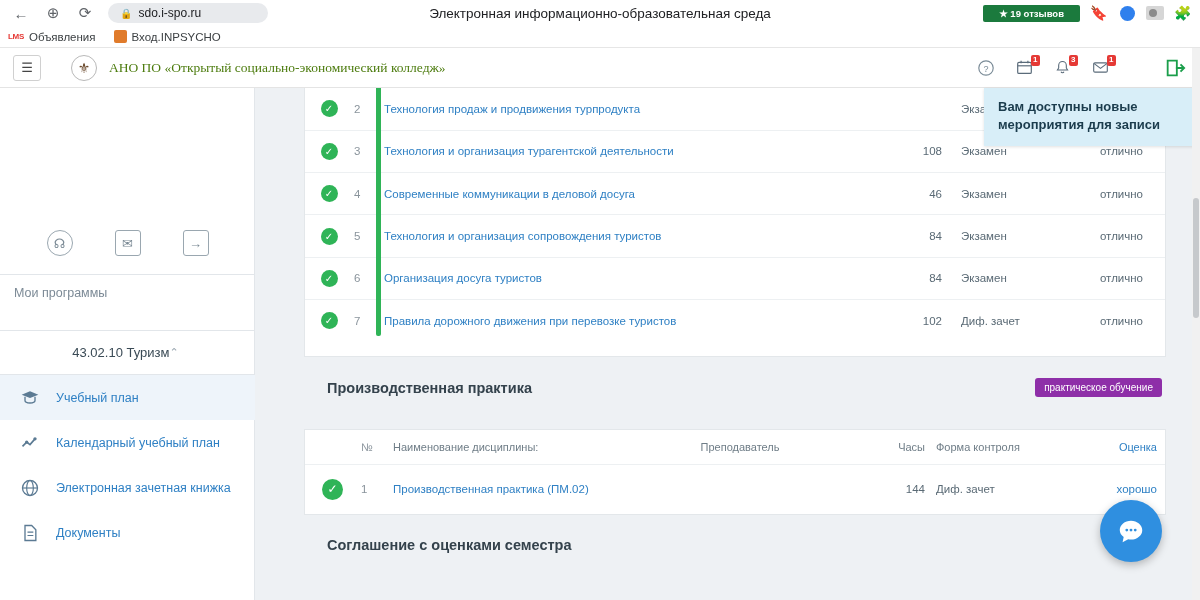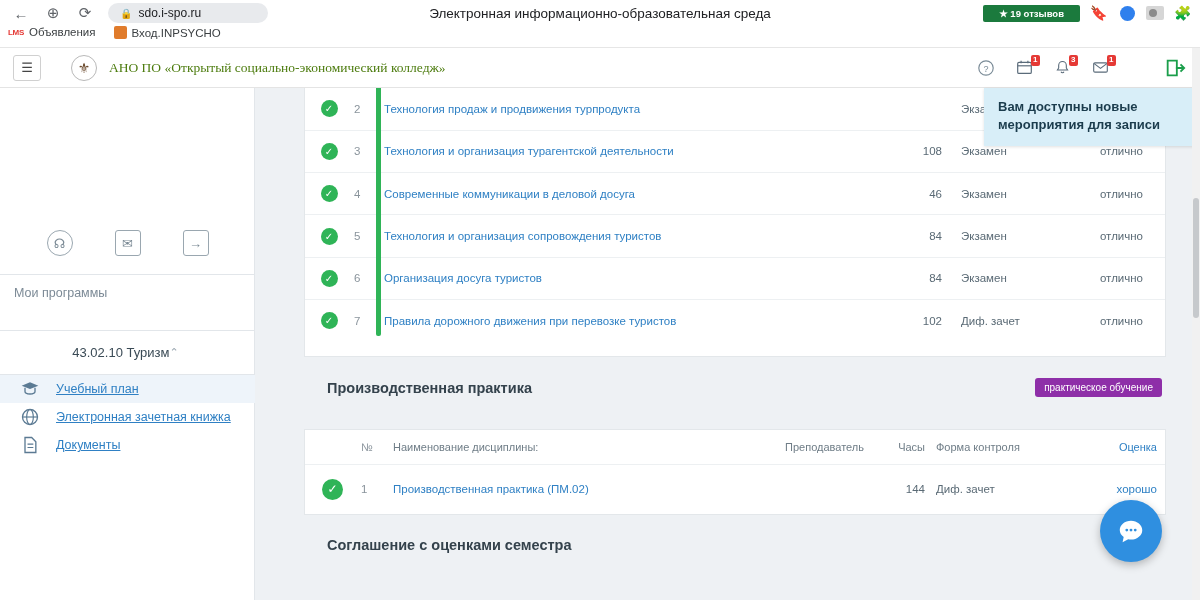--- a/index.html
+++ b/index.html
@@ -39,21 +39,21 @@
     border-radius:2px; padding:3px 16px; display:flex; align-items:center; gap:3px;margin-left:32px;
   }
   .ext-icon { width:18px; height:18px; display:flex; align-items:center; justify-content:center; font-size:14px; }
   .circle-blue { width:15px; height:15px; border-radius:50%; background:#2f80ed; }
   .cam-icon { width:18px; height:14px; background:#d6d6d6; border-radius:2px; position:relative; }
   .cam-icon:after{ content:""; position:absolute; left:3px; top:3px; width:8px; height:8px; border-radius:50%; background:#8a8a8a;}
 
   
   .bookmarks {
     position:absolute; top:26px; left:0; width:1200px; height:22px;
-    background:#fff; display:flex; align-items:flex-start; gap:18px; padding-left:8px;
+    background:#fff; display:flex; align-items:center; gap:18px; padding-left:8px;
     border-bottom:1px solid #e6e6e6;
   }
   .bm { display:flex; align-items:center; gap:5px; font-size:11.5px; color:#3c4043; }
   .bm-badge { font-size:8px; font-weight:bold; color:#e53935; letter-spacing:-0.3px;}
   .bm-ico { width:13px; height:13px; border-radius:2px; display:inline-block; }
 
   
   .app-header {
     position:absolute; top:48px; left:0; width:1200px; height:40px;
     background:#ffffff; border-bottom:1px solid #e4e4e4;
@@ -99,21 +99,21 @@
   .prog-row {
     position:absolute; top:243px; left:0; width:255px; height:43px;
     display:flex; align-items:center; justify-content:center; padding:0 16px 0 12px;
     font-size:13px; color:#3a4a55;
   }
   .chev { color:#9aa7b0; font-size:11px; }
   .side-divider3 { position:absolute; top:286px; left:0; width:255px; height:1px; background:#e2e6ea; }
   .menu { position:absolute; top:287px; left:0; width:255px; }
   .menu-item {
     display:flex; align-items:center; gap:14px;
-    height:28px; padding-left:18px; font-size:12.5px; color:#2f80c4;text-decoration:underline;
+    height:45px; padding-left:18px; font-size:12.5px; color:#2f80c4;
   }
   .menu-item.active { background:#eef4fa; }
   .mi-icon { width:24px; height:22px; display:flex; align-items:center; justify-content:center; color:#5b7a93; font-size:16px; }
 
   
   .main { position:absolute; top:88px; left:255px; width:945px; height:512px; background:#eef1f4; overflow:hidden; }
   .card { position:absolute; background:#fff; border:1px solid #e3e7ea; }
 
   
   .card1 { left:49px; top:0; width:862px; height:269px; border-top:none; }
@@ -143,21 +143,21 @@
     font-size:10px; padding:4px 9px; border-radius:3px;
   }
 
   
   .card2 { left:49px; top:341px; width:862px; height:86px; }
   .t2 thead td { height:34px; font-size:11px; color:#6f7d87; border-bottom:1px solid #edf0f2; }
   .t2 tbody td { height:50px; color:#5a6a75; }
   .t2 .col-check { width:55px; text-align:center; }
   .t2 .col-num { width:32px; }
   .t2 .col-name a { color:#2f80c4; text-decoration:none; }
-  .t2 .col-teacher { text-align:right; width:250px; }
+  .t2 .col-teacher { text-align:center; width:250px; }
   .t2 .col-hours { width:70px; text-align:right; padding-right:10px; }
   .t2 .col-form { width:120px; }
   .t2 .col-mark { width:110px; text-align:right; padding-right:8px; color:#2f80c4; }
   .check-lg { width:21px; height:21px; font-size:12px; }
 
   .sec-title2 { position:absolute; left:72px; top:449px; font-size:14.5px; font-weight:bold; color:#34424c; }
 
   
   .tooltip {
     position:absolute; left:984px; top:88px; width:248px; height:58px;
@@ -280,20 +280,30 @@
           <svg viewBox="0 0 24 24" width="20" height="20">
               <path d="M2 8l10-4 10 4-10 4z" fill="#5b7a93"></path>
               <path d="M6 10.5V15c0 1.6 2.7 3 6 3s6-1.4 6-3v-4.5" fill="none" stroke="#5b7a93" stroke-width="1.6"></path>
             </svg>
         </span>
         <span>Учебный план</span>
       </div>
       <div class="menu-item">
         <span class="mi-icon">
           <svg viewBox="0 0 24 24" width="20" height="20">
+              <path d="M3 16l5-5 4 3 6-7" fill="none" stroke="#5b7a93" stroke-width="2"></path>
+              <circle cx="8" cy="11" r="2" fill="#5b7a93"></circle>
+              <circle cx="18" cy="7" r="2" fill="#5b7a93"></circle>
+            </svg>
+        </span>
+        <span>Календарный учебный план</span>
+      </div>
+      <div class="menu-item">
+        <span class="mi-icon">
+          <svg viewBox="0 0 24 24" width="20" height="20">
               <circle cx="12" cy="12" r="9" fill="none" stroke="#5b7a93" stroke-width="1.6"></circle>
               <ellipse cx="12" cy="12" rx="4" ry="9" fill="none" stroke="#5b7a93" stroke-width="1.4"></ellipse>
               <path d="M3 12h18" stroke="#5b7a93" stroke-width="1.4"></path>
             </svg>
         </span>
         <span>Электронная зачетная книжка</span>
       </div>
       <div class="menu-item">
         <span class="mi-icon">
           <svg viewBox="0 0 24 24" width="20" height="20">

